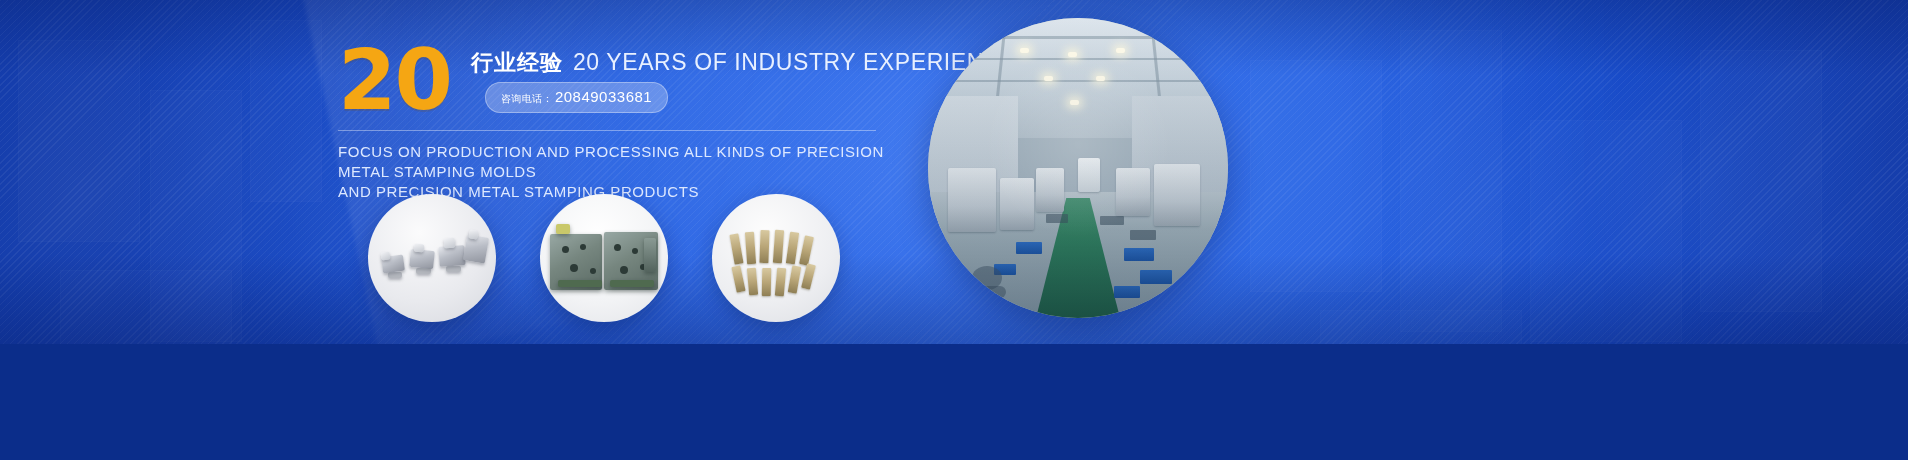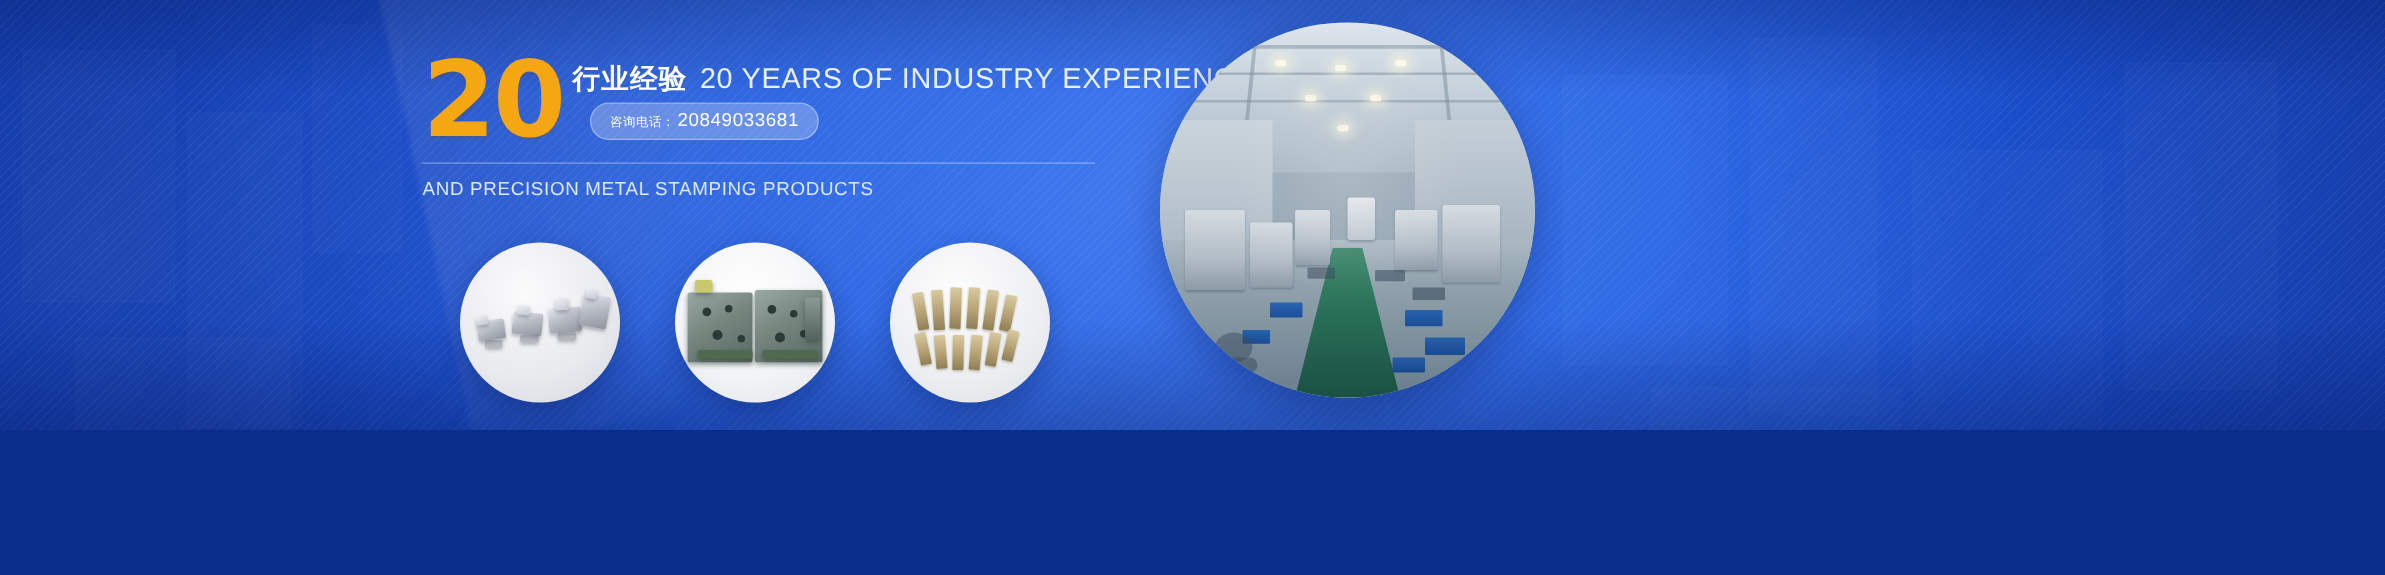--- a/index.html
+++ b/index.html
@@ -96,21 +96,21 @@
     font-size: 84px;
     line-height: .86;
     font-weight: bold;
     color: #f5a613;
     letter-spacing: -2px;
     font-family: "DejaVu Sans", sans-serif;
     padding-top: 6px;
     text-shadow: 0 2px 0 rgba(120,70,0,.18);
   }
   .headline-text {
-    margin-left: 7px;
+    margin-left: 20px;
     padding-top: 10px;
   }
   .line1 {
     display: flex;
     align-items: baseline;
     white-space: nowrap;
   }
   .cn-small {
     font-size: 22px;
     font-weight: bold;
@@ -321,20 +321,21 @@
             <span class="pl">咨询电话：</span>
             <span class="pnum">20849033681</span>
           </span>
         </div>
       </div>
     </div>
 
     <div class="rule"></div>
 
     <div class="sub">
+      <div>FOCUS ON PRODUCTION AND PROCESSING ALL KINDS OF PRECISION METAL STAMPING MOLDS</div>
       <div>AND PRECISION METAL STAMPING PRODUCTS</div>
     </div>
   </div>
 
   <div class="prod prod-1">
     <div class="part" style="left:14px; top:62px;  width:22px; height:16px; transform:rotate(-8deg);"></div>
     <div class="part" style="left:13px; top:58px;  width:9px;  height:8px;  transform:rotate(-8deg); background:linear-gradient(160deg,#f2f3f6,#c3c7ce);"></div>
     <div class="part" style="left:42px; top:56px;  width:24px; height:18px; transform:rotate(6deg);"></div>
     <div class="part" style="left:46px; top:50px;  width:10px; height:8px;  transform:rotate(6deg); background:linear-gradient(160deg,#f2f3f6,#c3c7ce);"></div>
     <div class="part" style="left:71px; top:52px;  width:26px; height:20px; transform:rotate(-4deg);"></div>

